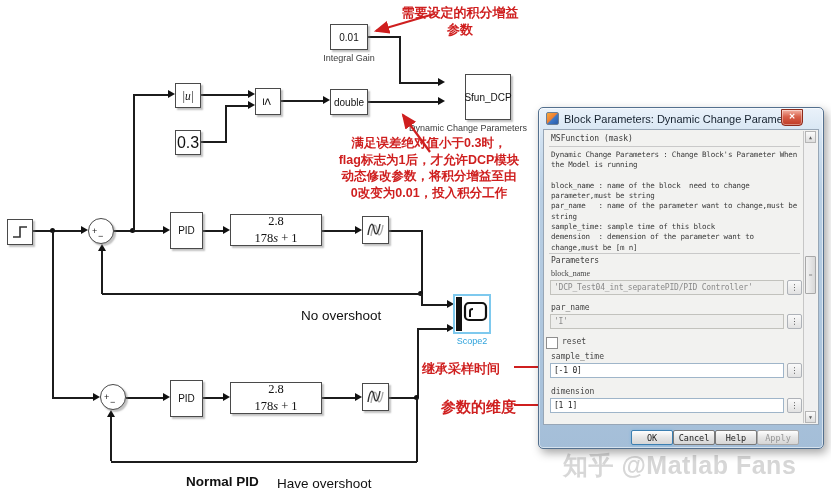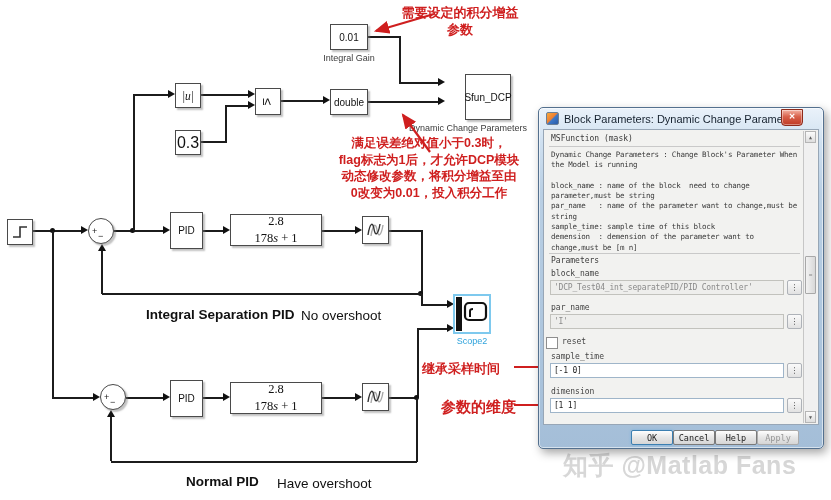--- a/index.html
+++ b/index.html
@@ -230,21 +230,20 @@
     <span class="den"><span>178</span><span style="font-style:italic">s</span><span> + 1</span></span>
   </div>
 
   <div class="blk" style="left:362px;top:383px;width:27px;height:28px;">
     <svg width="21" height="21">
       <path d="M6,16 C8,3 11,3 12,10 C13,17 16,17 18,5" fill="none" stroke="#a8a8a8" stroke-width="1.4"></path>
       <path d="M3,15 C5,2 8,2 9,9 C10,16 13,16 15,4" fill="none" stroke="#333" stroke-width="1.4"></path>
     </svg>
   </div>
 
-  <div class="dlabel bold" style="left:146px;top:307px;">Integral Separation PID</div>
   <div class="dlabel" style="left:301px;top:308px;">No overshoot</div>
   <div class="dlabel bold" style="left:186px;top:474px;">Normal PID</div>
   <div class="dlabel" style="left:277px;top:476px;">Have overshoot</div>
 
   <div class="red redc" style="left:390px;top:4px;width:140px;font-size:13px;line-height:17px;">
     <div>需要设定的积分增益</div>
     <div>参数</div>
   </div>
   <svg class="redsvg" style="left:368px;top:8px;" width="72" height="32">
     <defs>
@@ -300,21 +299,21 @@
         <div>par_name   : name of the parameter want to change,must be</div>
         <div>string</div>
         <div>sample_time: sample time of this block</div>
         <div>demension  : demension of the parameter want to</div>
         <div>change,must be [m n]</div>
       </div>
 
       <div class="sepline" style="top:123px;"></div>
       <div id="params-hdr" class="mono8">Parameters</div>
 
-      <div class="flabel" style="top:139px;">block_name</div>
+      <div class="flabel" style="top:139px;font-family:Liberation Serif, serif;">block_name</div>
       <div class="frow dis" style="top:150px;">
         <div class="inp">'DCP_Test04_int_separatePID/PID Controller'</div>
         <div class="more">⋮</div>
       </div>
 
       <div class="flabel" style="top:173px;">par_name</div>
       <div class="frow dis" style="top:184px;">
         <div class="inp">'I'</div>
         <div class="more">⋮</div>
       </div>

